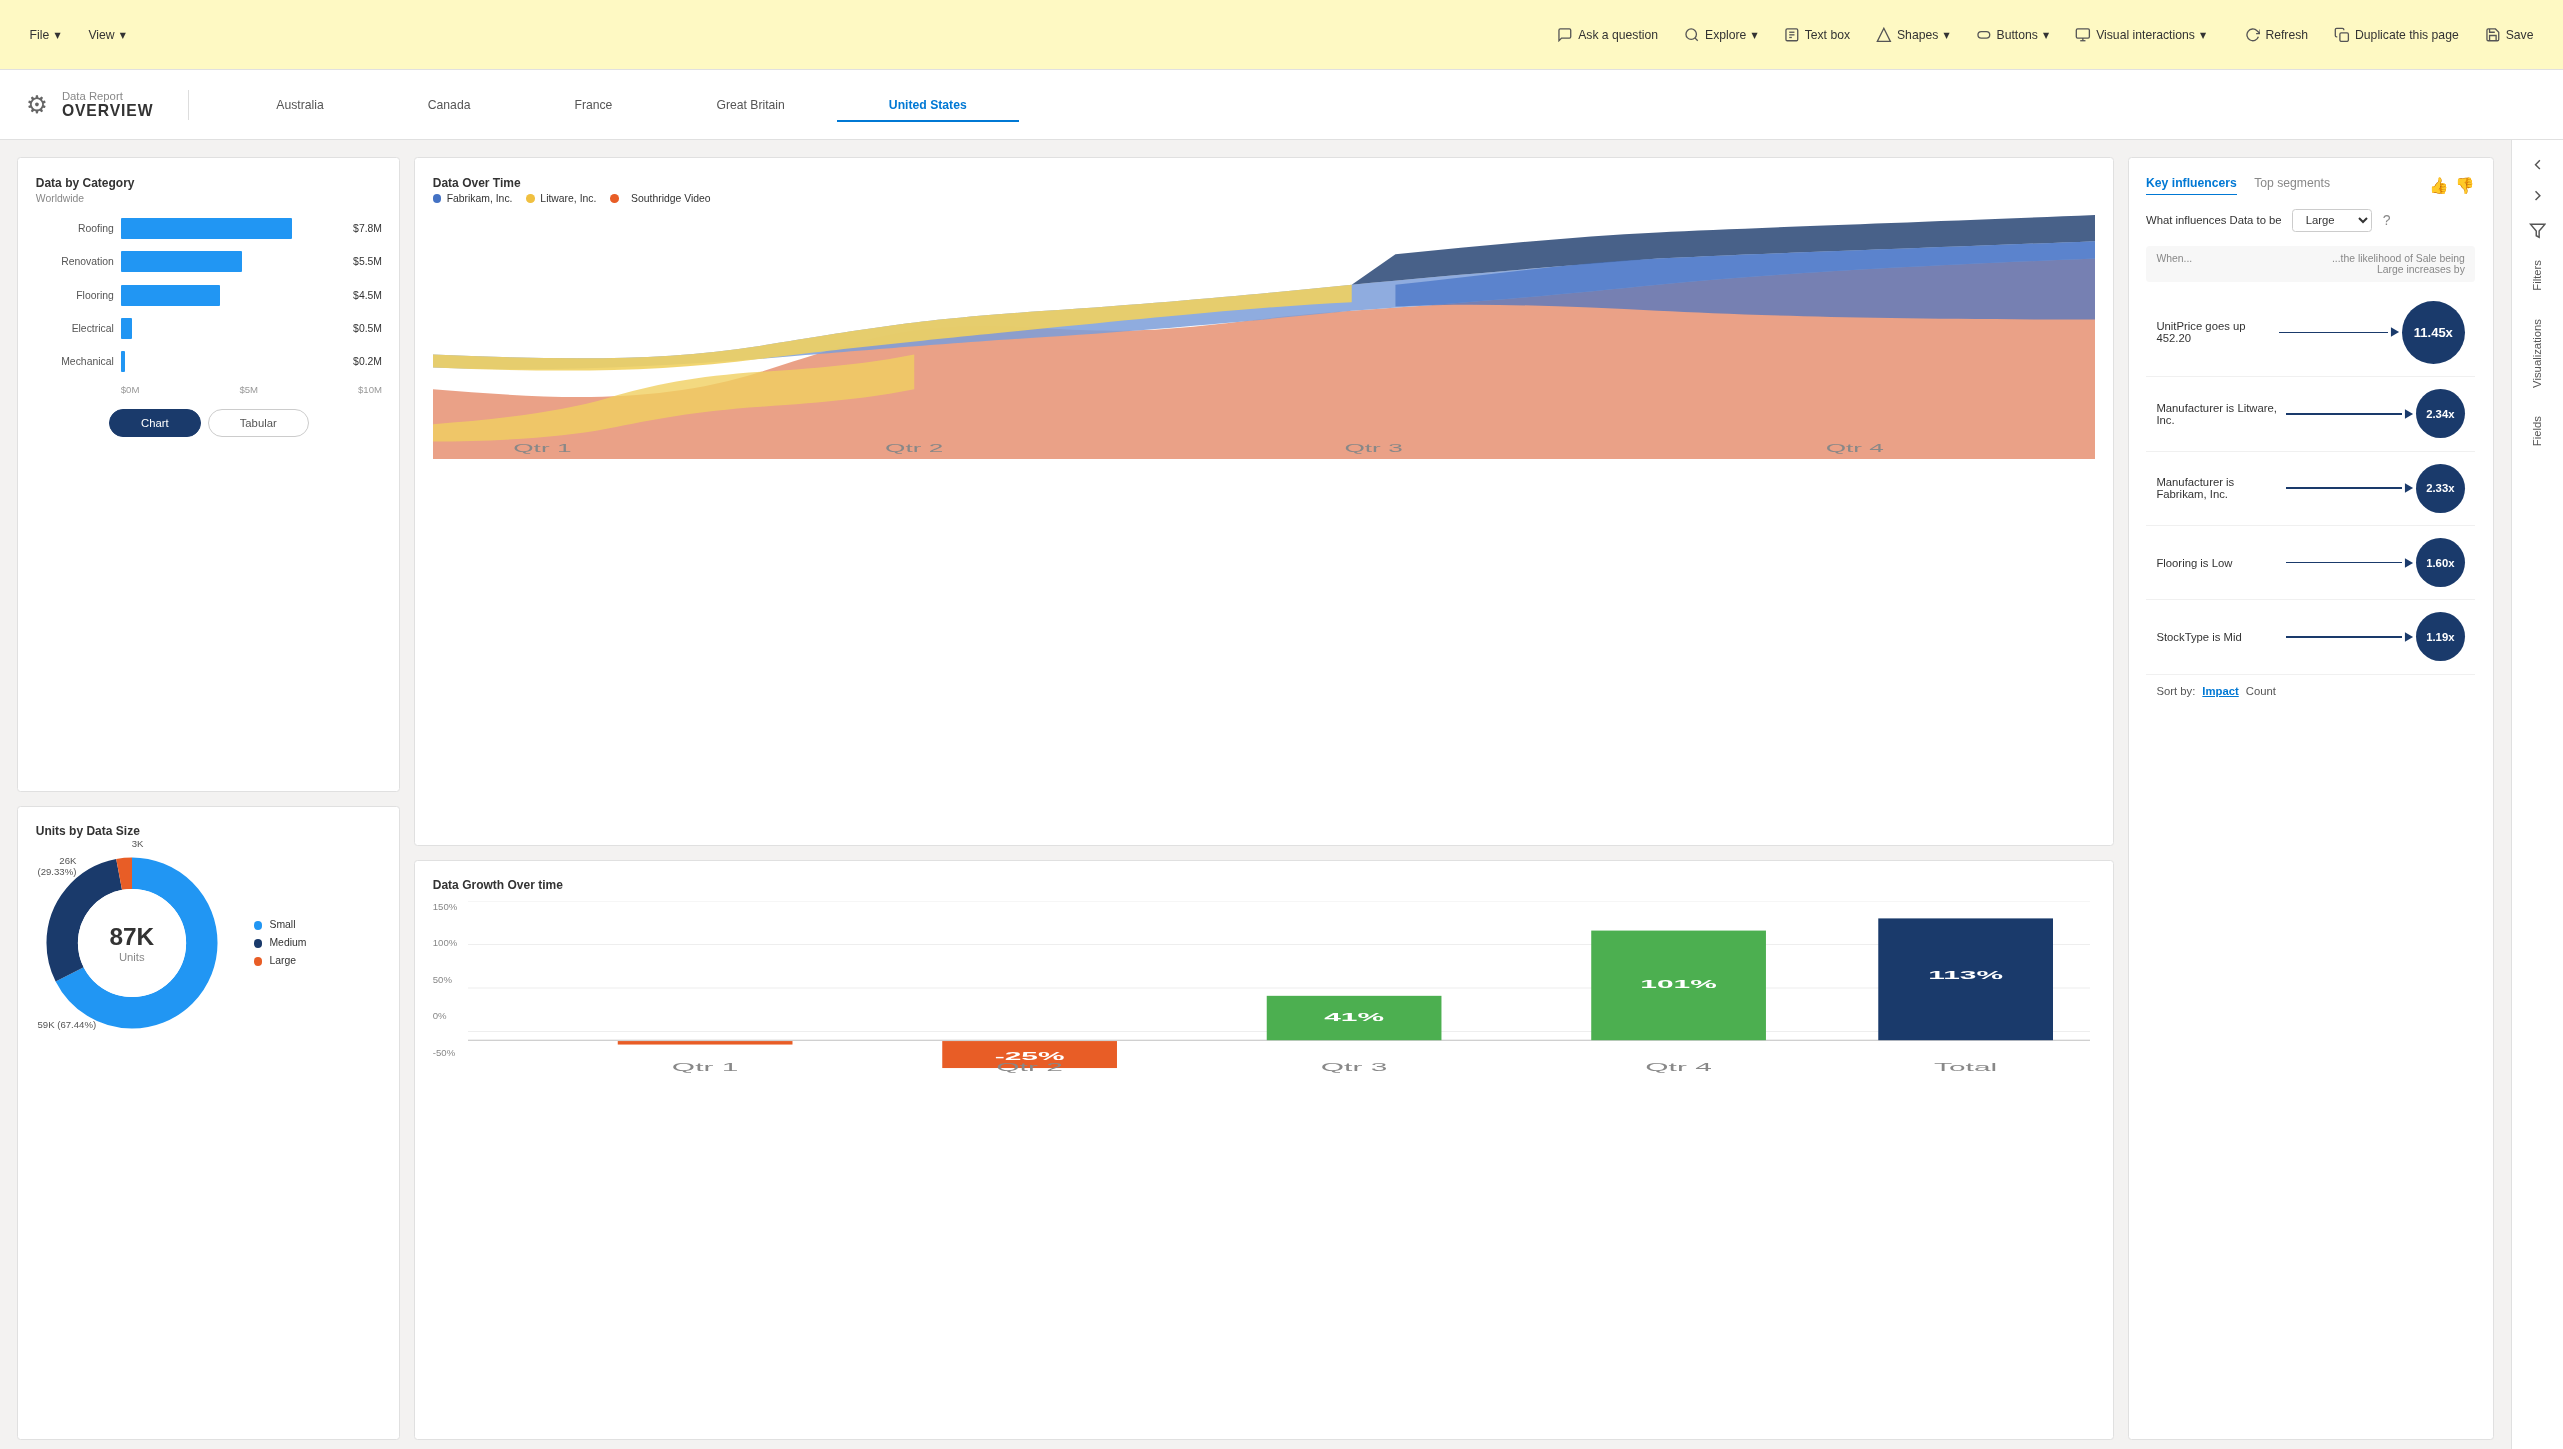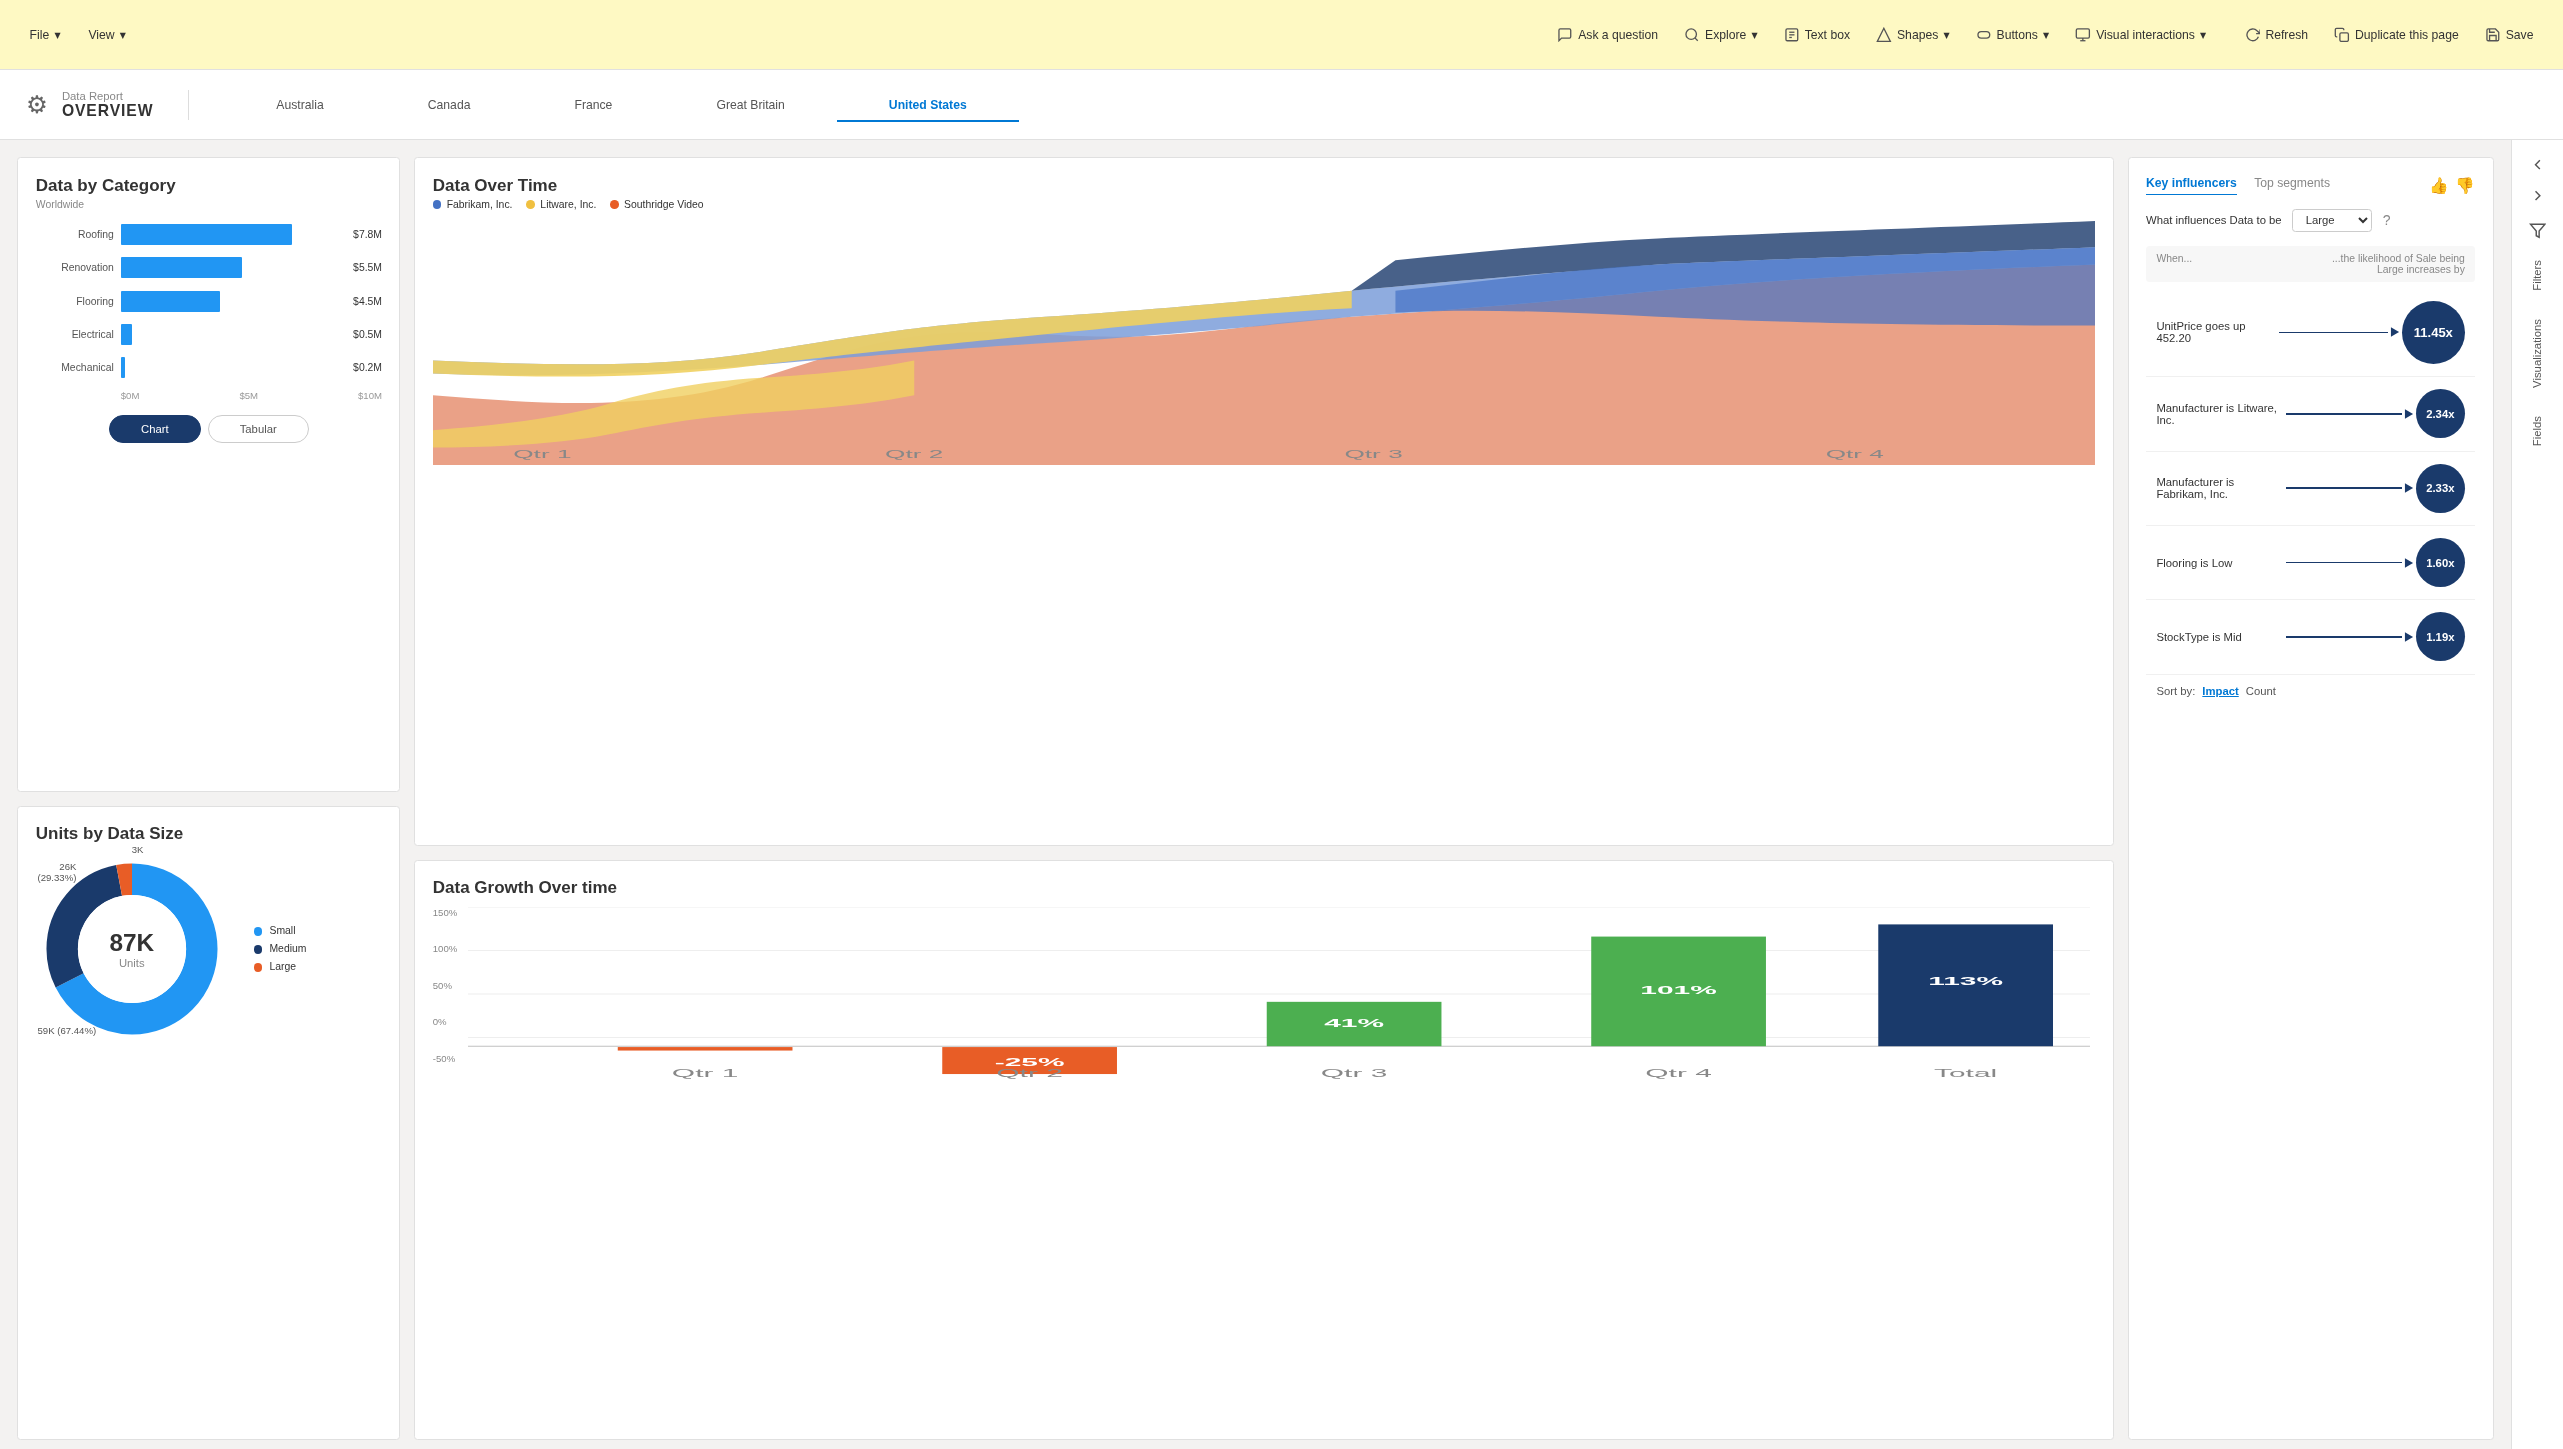--- a/index.html
+++ b/index.html
@@ -43,21 +43,21 @@
     .main-content {
       display: flex; height: calc(1450px - 63px - 70px);
       background: #f3f2f1; padding: 17.4px; gap: 14px;
     }
 
     
     .panel {
       background: #fff; border-radius: 3.5px; border: 0.9px solid #e0e0e0;
       padding: 17.4px; position: relative;
     }
-    .panel-title { font-size: 17px; font-weight: 600; color: #333; margin-bottom: 3.5px; }
+    .panel-title { font-size: 12px; font-weight: 600; color: #333; margin-bottom: 3.5px; }
     .panel-subtitle { font-size: 10.4px; color: #888; margin-bottom: 14px; }
 
     
     .left-col { display: flex; flex-direction: column; gap: 14px; width: 383px; flex-shrink: 0; }
 
     
     .mid-col { display: flex; flex-direction: column; gap: 14px; flex: 1; }
 
     
     .right-col { width: 366px; flex-shrink: 0; }
@@ -339,21 +339,21 @@
         <div class="panel-title">Data Over Time</div>
         <div style="display:flex; gap:14px; align-items:center; margin-bottom:10.4px;">
           <div style="display:flex;align-items:center;gap:5.2px;">
             <div style="width:8.7px;height:8.7px;border-radius:50%;background:#4472c4;"></div>
             <span style="font-size:10.4px;">Fabrikam, Inc.</span>
           </div>
           <div style="display:flex;align-items:center;gap:5.2px;">
             <div style="width:8.7px;height:8.7px;border-radius:50%;background:#f0c040;"></div>
             <span style="font-size:10.4px;">Litware, Inc.</span>
           </div>
-          <div style="display:flex;align-items:center;gap:5px;">
+          <div style="display:flex;align-items:center;gap:12px;">
             <div style="width:8.7px;height:8.7px;border-radius:50%;background:#e85d26;"></div>
             <span style="font-size:10.4px;">Southridge Video</span>
           </div>
         </div>
 
         <svg width="100%" height="244" viewBox="0 0 760 280" preserveAspectRatio="none" style="font-size:13px">
 
           <path d="M0,200 C50,210 100,220 150,180 C200,140 220,120 280,130 C340,140 360,120 420,110 C480,100 520,90 560,80 C600,70 660,60 760,50 L760,280 L0,280 Z" fill="#e8977a" opacity="0.9"></path>
 
           <path d="M0,160 C50,165 100,170 150,150 C200,130 220,120 280,110 C340,100 380,90 420,80 C460,70 510,60 560,50 C600,45 660,40 760,30 L760,50 C660,60 600,70 560,80 C520,90 480,100 420,110 C380,120 340,130 280,140 C220,150 200,155 150,165 C100,175 50,180 0,175 Z" fill="#7b9ed9" opacity="0.85"></path>

